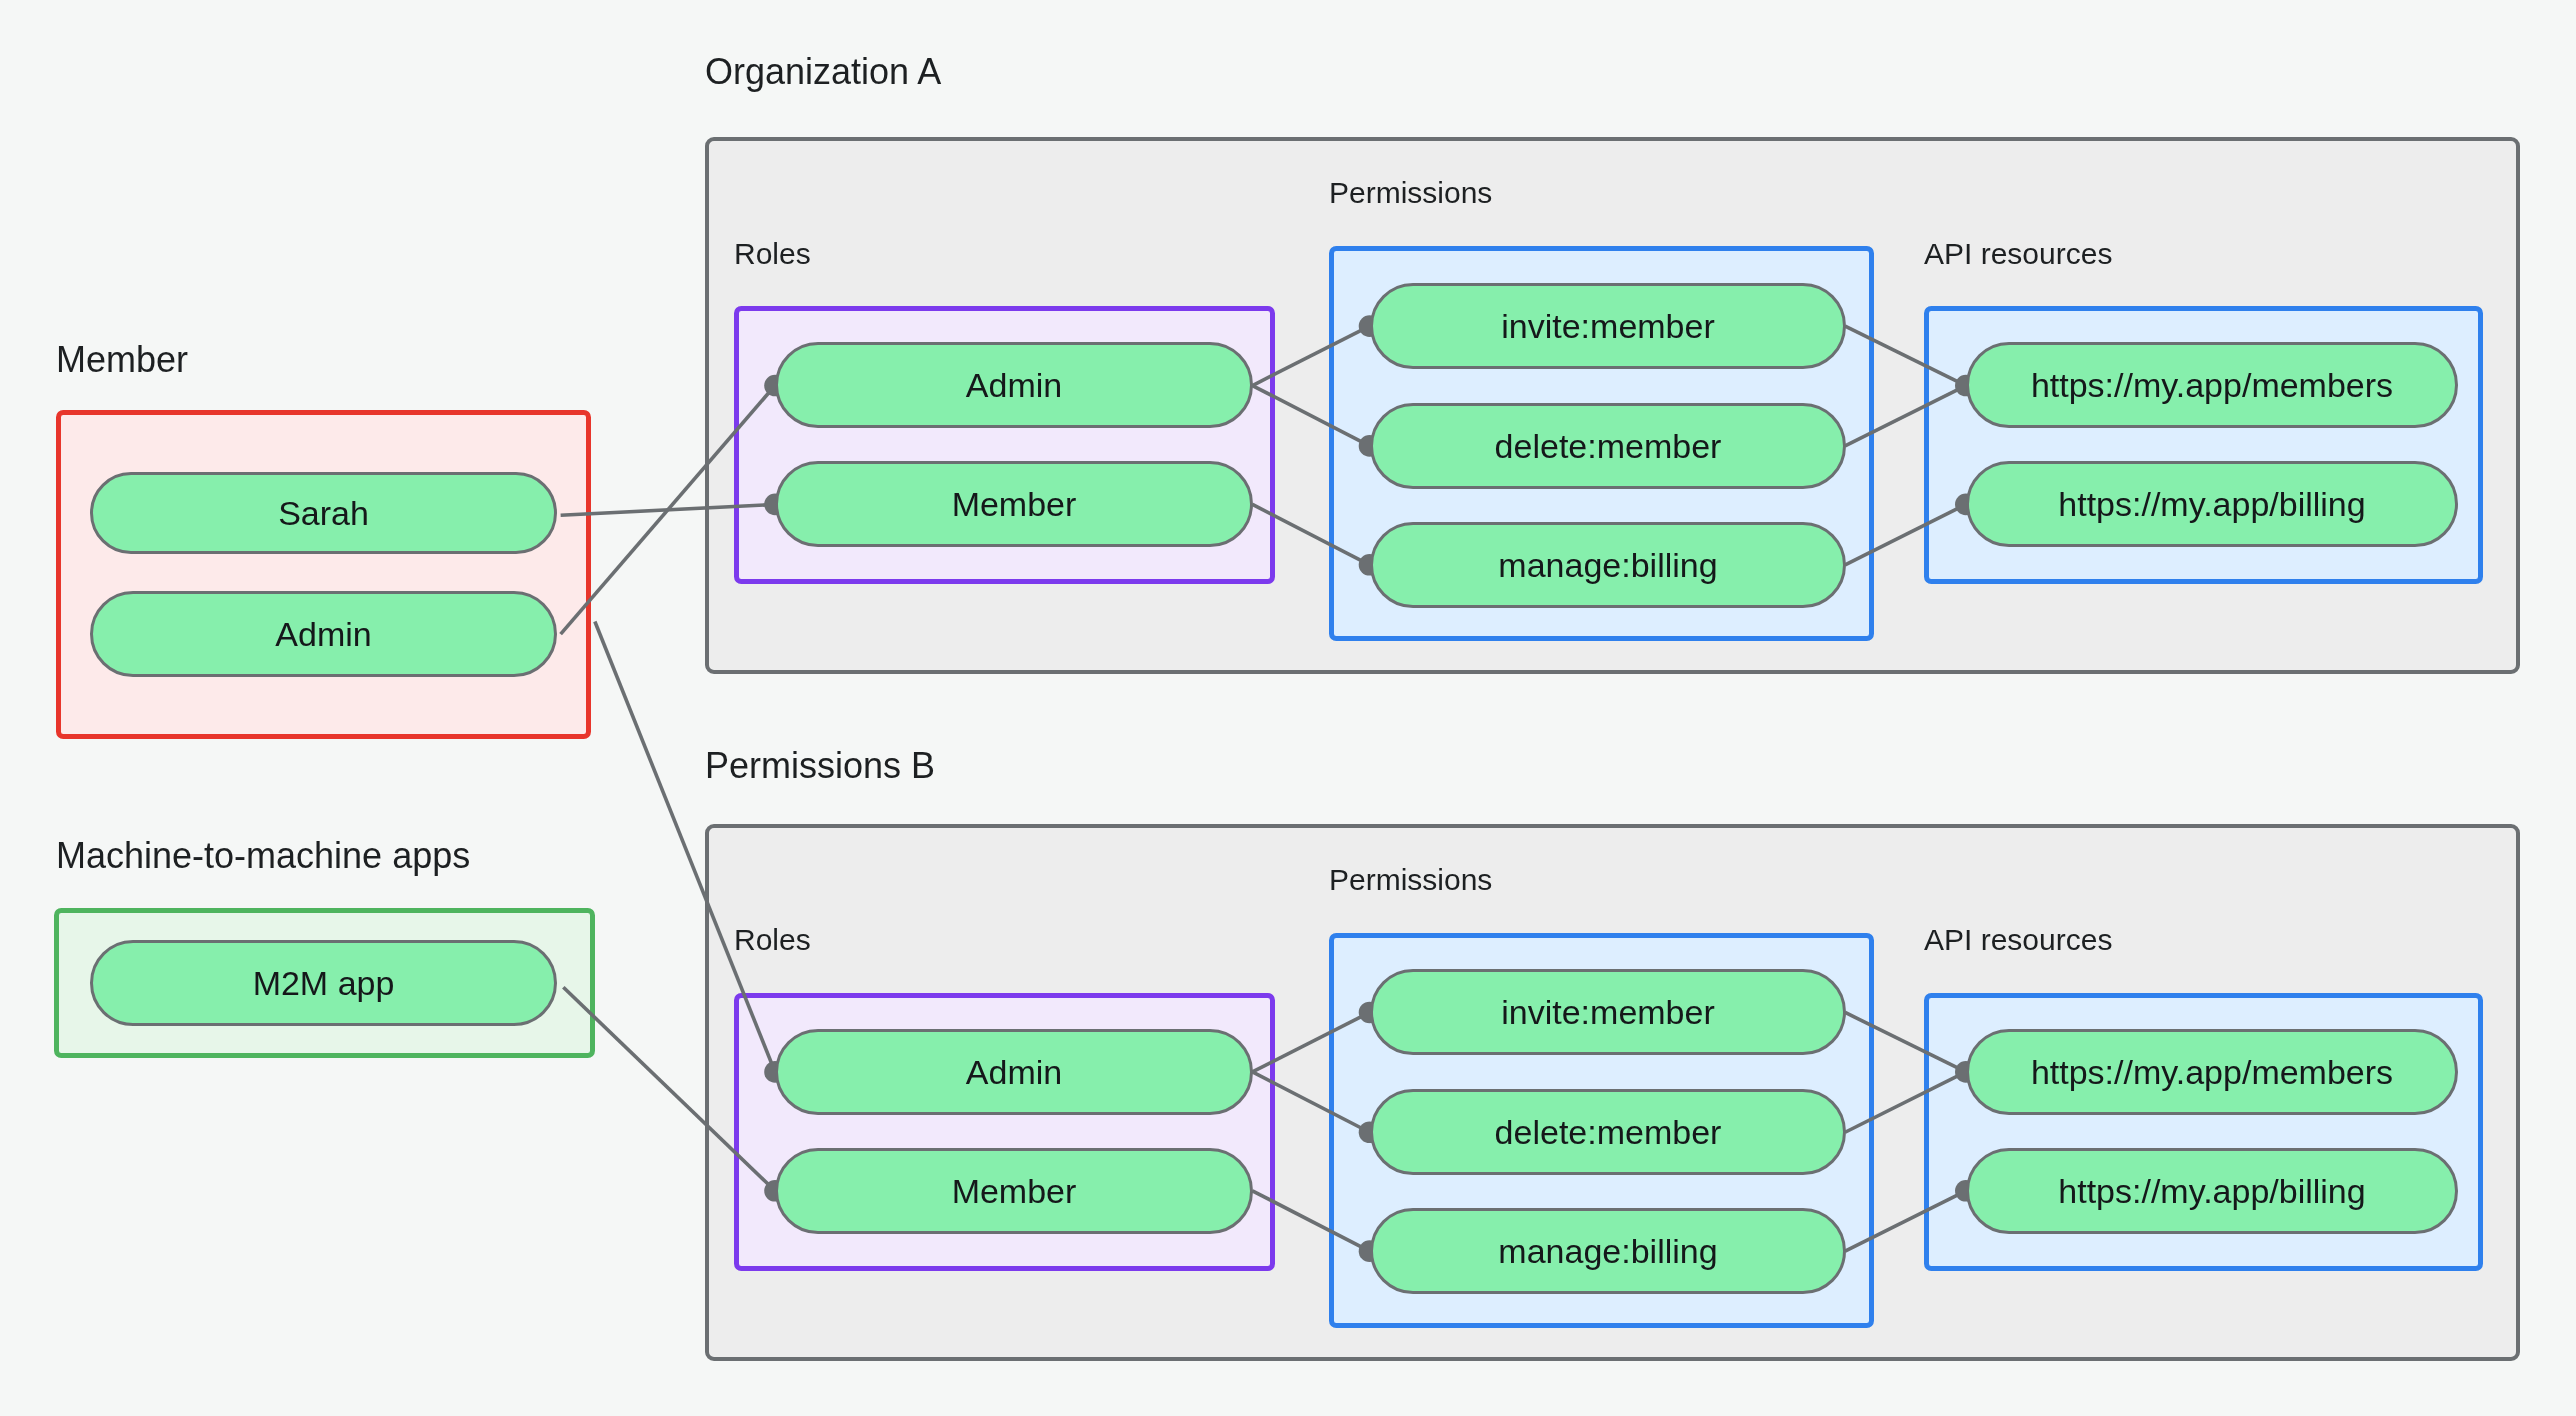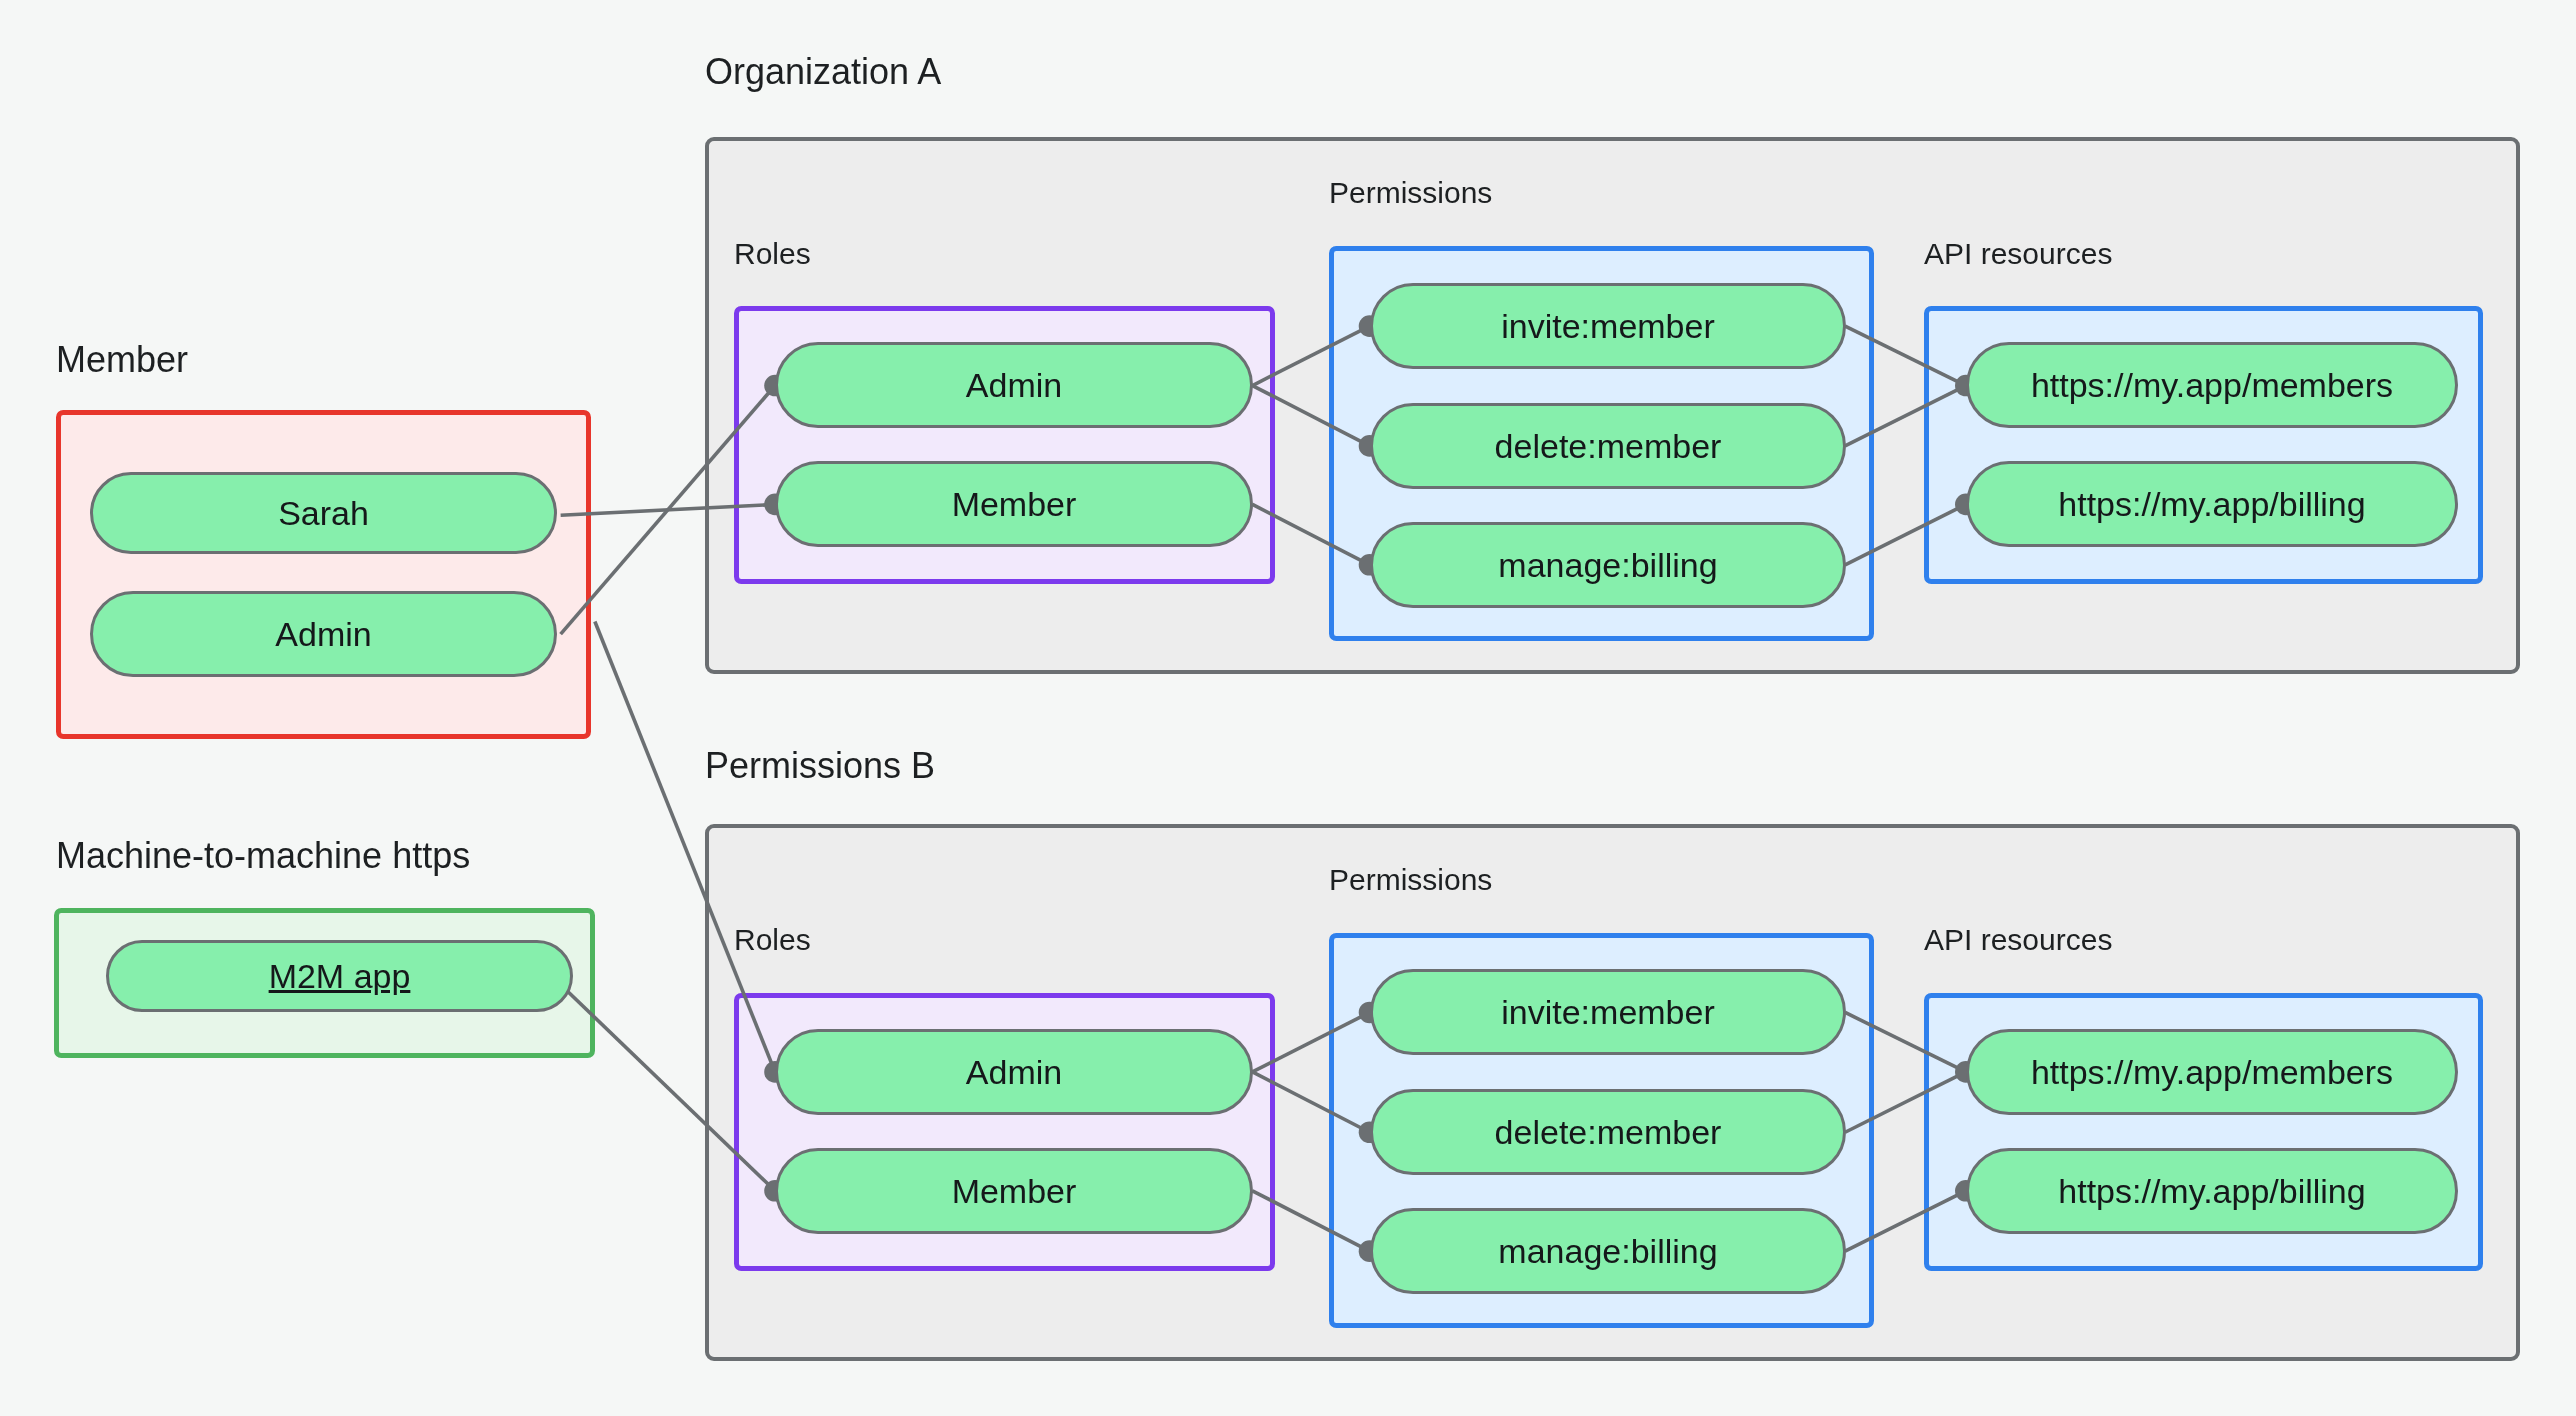--- a/index.html
+++ b/index.html
@@ -147,25 +147,25 @@
   </svg>
 
   <div class="caption" style="left:56px; top:342px;">Member</div>
 
   <div class="group users" style="left:56px; top:410px; width:535px; height:329px;"></div>
 
   <div class="node" style="left:90px; top:472px; width:467px; height:82px;">Sarah</div>
 
   <div class="node" style="left:90px; top:591px; width:467px; height:86px;">Admin</div>
 
-  <div class="caption" style="left:56px; top:838px;">Machine-to-machine https</div>
+  <div class="caption" style="left:56px; top:838px;">Machine-to-machine apps</div>
 
   <div class="group m2m" style="left:54px; top:908px; width:541px; height:150px;"></div>
 
-  <div class="node" style="left:106px; top:940px; width:467px; height:72px;text-decoration:underline;">M2M app</div>
+  <div class="node" style="left:90px; top:940px; width:467px; height:86px;">M2M app</div>
 
   <div class="caption" style="left:705px; top:54px;">Organization A</div>
 
   <div class="group org" style="left:705px; top:137px; width:1815px; height:537px;"></div>
 
   <div class="caption inner" style="left:734px; top:239px;">Roles</div>
 
   <div class="group roles" style="left:734px; top:306px; width:541px; height:278px;"></div>
 
   <div class="node" style="left:775px; top:342px; width:478px; height:86px;">Admin</div>

